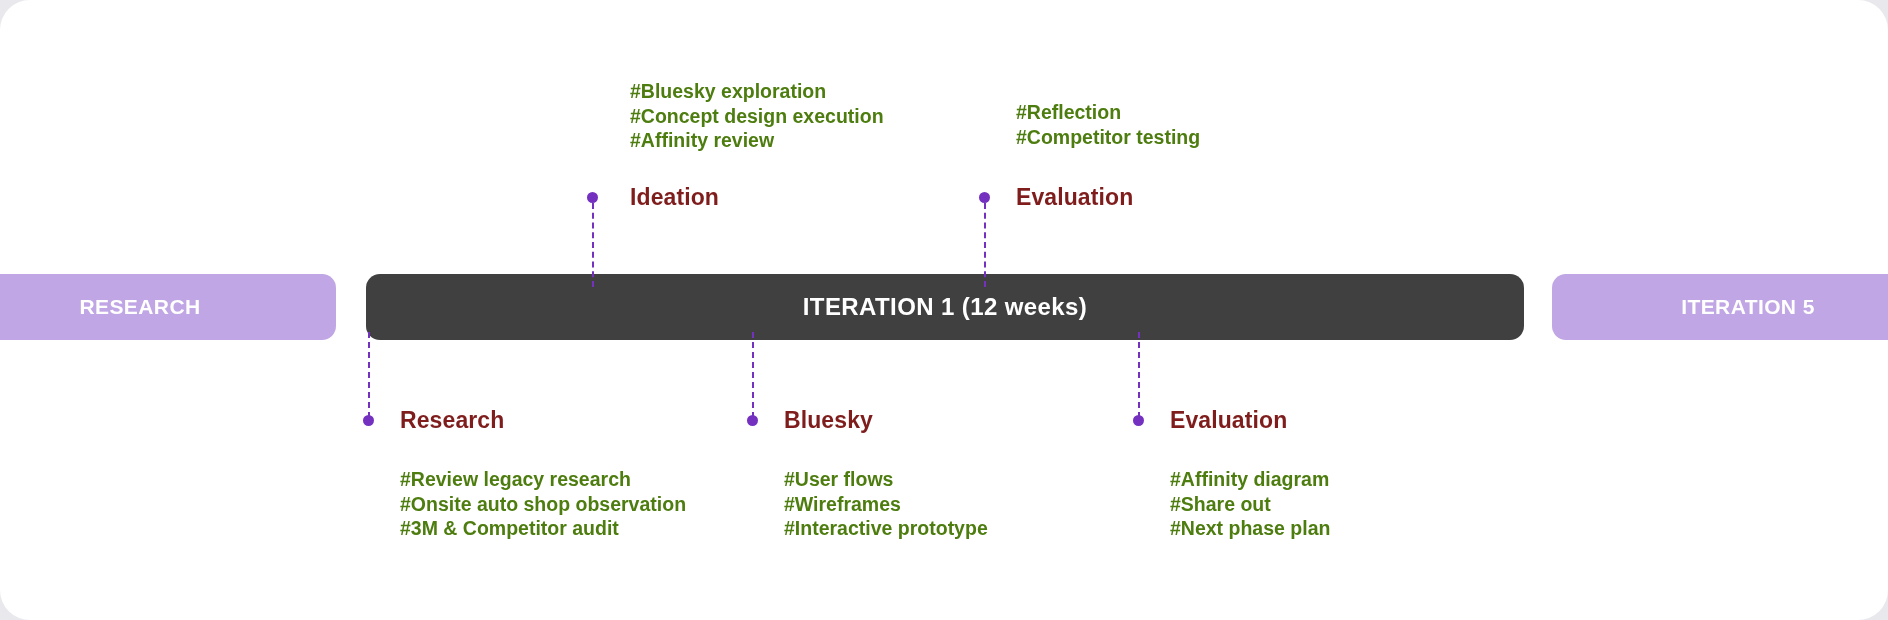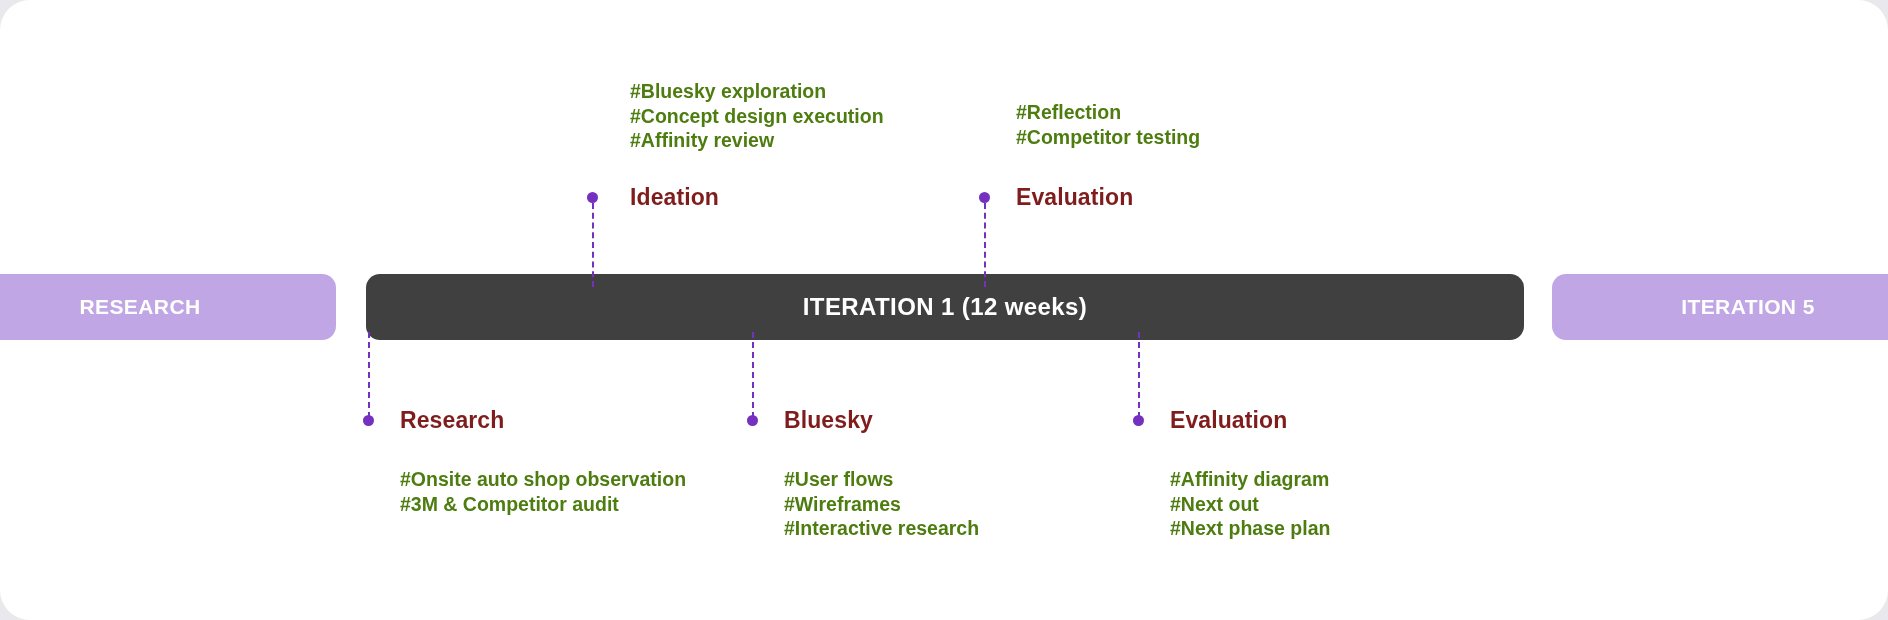--- a/index.html
+++ b/index.html
@@ -141,35 +141,36 @@
     <div>#Competitor testing</div>
   </div>
   <div class="milestone-label" id="m-evaluation-label">Evaluation</div>
   <div class="dot" id="m-evaluation-dot"></div>
   <div class="connector" id="m-evaluation-line"></div>
 
   <div class="connector" id="m-research-line"></div>
   <div class="dot" id="m-research-dot"></div>
   <div class="milestone-label" id="m-research-label">Research</div>
   <div class="tags" id="tags-research">
+    <div>#Review legacy research</div>
     <div>#Onsite auto shop observation</div>
     <div>#3M &amp; Competitor audit</div>
   </div>
 
   <div class="connector" id="m-design-line"></div>
   <div class="dot" id="m-design-dot"></div>
   <div class="milestone-label" id="m-design-label">Bluesky</div>
   <div class="tags" id="tags-design">
     <div>#User flows</div>
     <div>#Wireframes</div>
-    <div>#Interactive research</div>
+    <div>#Interactive prototype</div>
   </div>
 
   <div class="connector" id="m-reflection-line"></div>
   <div class="dot" id="m-reflection-dot"></div>
   <div class="milestone-label" id="m-reflection-label">Evaluation</div>
   <div class="tags" id="tags-reflection">
     <div>#Affinity diagram</div>
-    <div>#Next out</div>
+    <div>#Share out</div>
     <div>#Next phase plan</div>
   </div>
 
 </div>
 
 </body></html>

